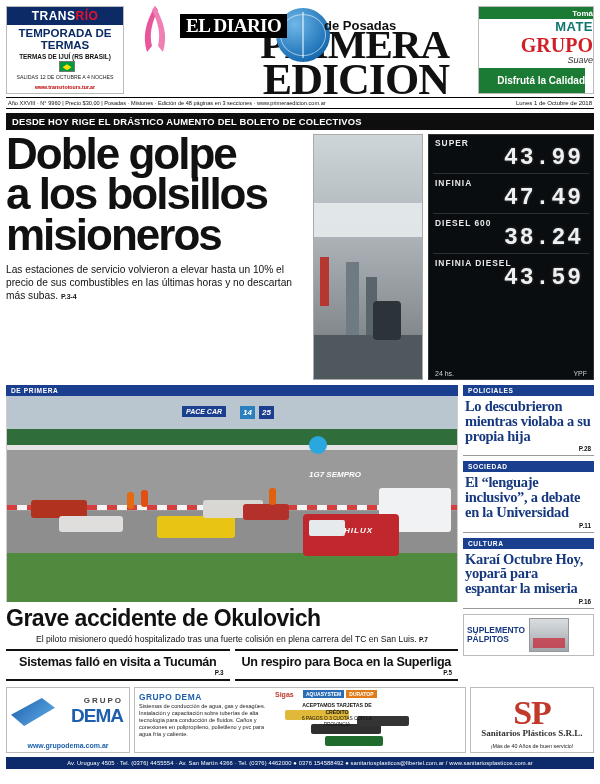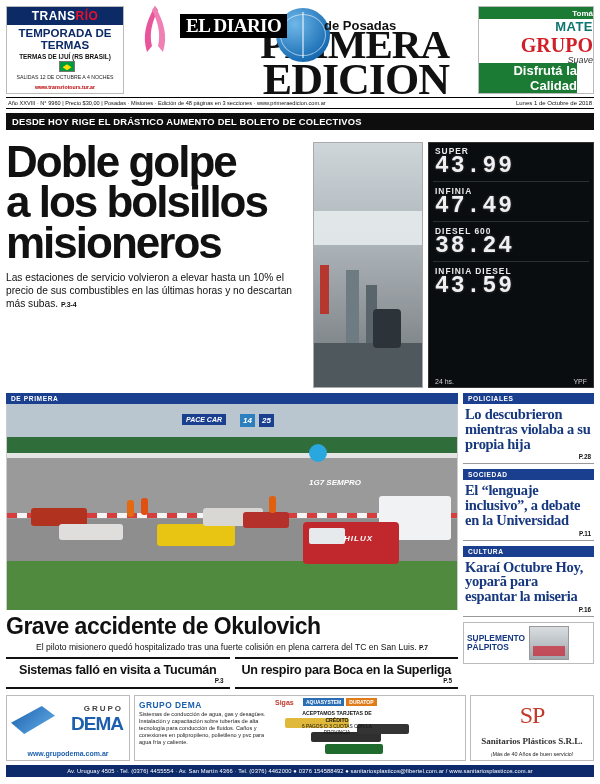--- a/index.html
+++ b/index.html
@@ -42,54 +42,54 @@
   .primera { position:absolute; right:6px; top:22px; text-align:right; line-height:0.82;
              font-family:"Liberation Serif", serif; font-weight:bold; letter-spacing:-1px; }
   .primera .l1 { font-size:41px; }
   .primera .l2 { font-size:44px; }
 
   .ad-right { width:116px; border:1px solid #bbb; background:#fff; position:relative; overflow:hidden; text-align:right;margin-left:19px;}
   .mate-top { background:#1b7a33; color:#fff; font-size:8px; font-weight:bold; padding:2px 0 1px;}
   .mate-rojo { color:#d01f26; font-family:"Liberation Serif", serif; font-weight:bold; font-size:20px; line-height:0.95; padding-top:2px;}
   .mate-mate { color:#0f766e; font-size:13px; font-weight:bold; letter-spacing:0.5px;}
   .mate-suave { font-style:italic; font-size:9px; color:#333; }
-  .mate-bottom { background:#1b7a33; color:#fff; font-size:13px; font-weight:bold; padding:0 0; position:absolute; bottom:0; left:0; right:16px;}
+  .mate-bottom { background:#1b7a33; color:#fff; font-size:10px; font-weight:bold; padding:7px 0; position:absolute; bottom:0; left:0; right:8px;}
 
   
   .infobar { display:flex; justify-content:space-between; align-items:center; font-size:5.6px;
              border-top:1px solid #000; border-bottom:1px solid #000; padding:2px 2px; margin-top:3px; color:#111;}
   .infobar .right { font-size:6px; }
 
   
   .kicker { background:#0e0e0e; color:#fff; font-size:9.4px; font-weight:bold; padding:3px 6px; margin-top:4px;
             letter-spacing:0.2px; }
 
   
-  .top { display:flex; gap:5px; margin-top:12px; height:246px; }
+  .top { display:flex; gap:5px; margin-top:4px; height:246px; }
   .top-left { width: 302px; }
   .head-main { font-family:"Liberation Sans", sans-serif; font-weight:bold; font-size:44px; line-height:0.92;
                letter-spacing:-2px; color:#111; }
   .head-main div { white-space:nowrap; }
   .bajada { font-size:10.2px; line-height:1.25; margin-top:9px; color:#111; }
   .bajada .pag { font-size:7px; font-weight:bold; }
 
   .top-photo { flex:1; position:relative; overflow:hidden; background:#6a6f72; border:1px solid #aaa;}
   .photo-sky { position:absolute; inset:0; background:linear-gradient(#cfd6da 0%, #aeb5ba 40%, #8a9094 75%, #6d7478 100%); }
   .photo-canopy { position:absolute; left:0; right:0; top:28%; height:14%; background:#e9eef0; opacity:.85;}
   .photo-pump { position:absolute; left:30%; top:52%; width:12%; height:32%; background:#6f7b82; }
   .photo-pump2 { position:absolute; left:48%; top:58%; width:10%; height:26%; background:#59646b; }
   .photo-ground { position:absolute; left:0; right:0; bottom:0; height:18%; background:#4f585d;}
   .photo-car { position:absolute; left:55%; bottom:16%; width:26%; height:16%; background:#2d3439; border-radius:4px;}
   .photo-red { position:absolute; left:6%; top:50%; width:8%; height:20%; background:#b5372f; }
 
   .prices { width:166px; background:#0a0d10; color:#fff; position:relative; border:1px solid #333; }
   .price-row { padding:3px 6px 2px; }
   .price-label { font-size:8.4px; font-weight:bold; letter-spacing:1px; color:#e9e9e9; }
   .price-val { font-family:"Liberation Mono", monospace; font-weight:bold; font-size:23px; color:#f0f0f0;
-               letter-spacing:2px; line-height:0.95; text-align:left; padding-right:4px;
+               letter-spacing:2px; line-height:0.95; text-align:right; padding-right:4px;
                text-shadow:0 0 3px rgba(255,255,255,.25); }
   .price-sep { height:1px; background:#2a2f33; margin:1px 4px; }
   .price-foot { position:absolute; bottom:2px; left:0; right:0; display:flex; justify-content:space-between;
                 font-size:7px; padding:0 6px; color:#cfcfcf; }
 
   
   .mid { display:flex; gap:5px; margin-top:5px; }
   .mid-left { width:452px; }
   .tag-deprimera { background:#1b3f8f; color:#fff; font-size:6.6px; font-weight:bold; padding:2px 5px; letter-spacing:0.6px;}
   .race-photo { position:relative; height:206px; background:#5f7f53; overflow:hidden; border-left:1px solid #ccc; border-right:1px solid #ccc;font-style:italic;}
@@ -156,21 +156,21 @@
   .badge-row { position:absolute; left:168px; top:2px; display:flex; gap:2px;}
   .badge { font-size:5px; color:#fff; background:#2a6db5; padding:1px 3px; font-weight:bold;}
   .badge.orange { background:#e07b1a; }
   .pipes { position:absolute; left:150px; top:16px; width:150px; height:44px; }
   .pipe { position:absolute; height:10px; border-radius:2px; }
   .pay-note { position:absolute; right:92px; top:14px; width:72px; font-size:4.8px; text-align:center; line-height:1.25; color:#111;}
   .pay-note b { font-size:5.2px; }
 
   .ad-sp { width:124px; border:1px solid #bbb; position:relative; text-align:center; }
   .sp-logo { position:absolute; left:50%; top:6px; transform:translateX(-50%); font-family:"Liberation Serif", serif;
-             font-size:24px; font-weight:normal; color:#c0392b; letter-spacing:-1px;}
+             font-size:34px; font-weight:bold; color:#c0392b; letter-spacing:-1px;}
   .sp-name { position:absolute; bottom:14px; left:0; right:0; font-size:9px; font-weight:bold; color:#333;
              font-family:"Liberation Serif", serif;}
   .sp-sub { position:absolute; bottom:3px; left:0; right:0; font-size:5.4px; color:#222;}
 
   .footer-bar { margin-top:4px; background:#0d2b6b; color:#fff; font-size:5.8px; padding:3px 4px; text-align:center;
                 letter-spacing:0.1px;}
 </style>
 </head>
 <body>
 

